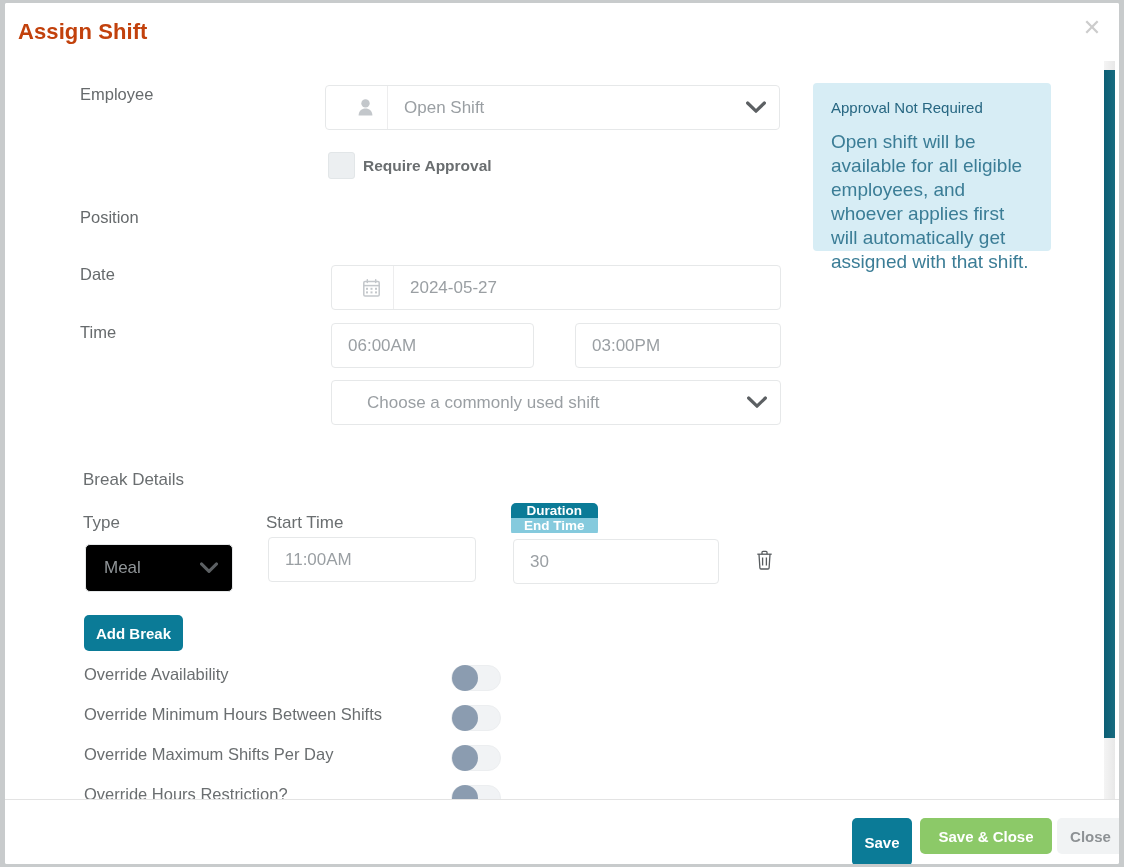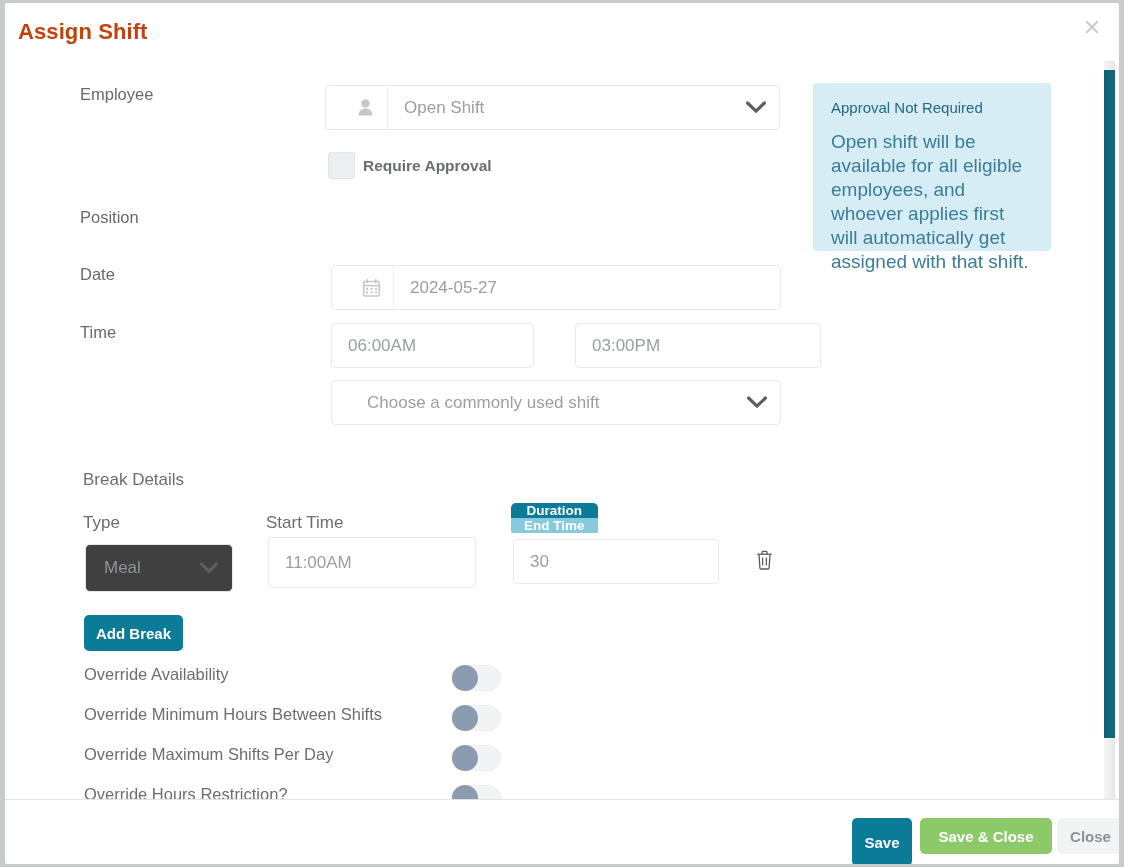--- a/index.html
+++ b/index.html
@@ -141,21 +141,21 @@
   
   .section-title {
     position: absolute;
     font-size: 17px;
     color: #6a6e70;
   }
 
   
   .mini-select {
     position: absolute;
-    background: #404040;
+    background: #000000;
     border: 1px solid #e6e8e9;
     border-radius: 5px;
     display: flex;
     align-items: center;
     justify-content: space-between;
     padding: 0 14px 0 18px;
     font-size: 17px;
     color: #8f9497;
   }
   .mini-select .caret2 { color: #5c6063; display: flex; align-items: center; }
@@ -325,21 +325,21 @@
                 <rect x="12" y="12.4" width="2" height="2"></rect>
             </g>
           </svg>
         </div>
         <div class="input-text">2024-05-27</div>
       </div>
 
       <div class="f-label" style="left:75px; top:262px;">Time</div>
 
       <div class="plain-input" style="left:326px; top:262px; width:203px; height:45px;">06:00AM</div>
-      <div class="plain-input" style="left:570px; top:262px; width:246px; height:45px;">03:00PM</div>
+      <div class="plain-input" style="left:570px; top:262px; width:206px; height:45px;">03:00PM</div>
 
       <div class="input-shell" style="left:326px; top:319px; width:450px; height:45px;">
         <div class="input-text" style="padding-left:17px;">Choose a commonly used shift</div>
         <div class="caret">
           <svg width="20" height="13" viewBox="0 0 20 13">
               <path d="M1.6 2 L10 10.2 L18.4 2" stroke="#5c6063" stroke-width="3.2" fill="none" stroke-linecap="round" stroke-linejoin="round"></path>
             </svg>
         </div>
       </div>
 
@@ -355,21 +355,21 @@
 
       <div class="mini-select" style="left:80px; top:483px; width:148px; height:48px;">
         <span>Meal</span>
         <span class="caret2">
           <svg width="18" height="12" viewBox="0 0 20 13">
               <path d="M1.6 2 L10 10.2 L18.4 2" stroke="#5c6063" stroke-width="3.4" fill="none" stroke-linecap="round" stroke-linejoin="round"></path>
             </svg>
         </span>
       </div>
 
-      <div class="plain-input" style="left:263px; top:476px; width:208px; height:51px;">11:00AM</div>
+      <div class="plain-input" style="left:263px; top:476px; width:208px; height:45px;">11:00AM</div>
 
       <div class="plain-input" style="left:508px; top:478px; width:206px; height:45px;">30</div>
 
       <div class="trash" style="left:751px; top:489px;">
         <svg width="17" height="20" viewBox="0 0 17 20" fill="none" stroke="#585c5f" stroke-width="1.3">
           <path d="M1.3 4.2 H15.7"></path>
           <path d="M6 4.2 V2.3 C6 1.7 6.4 1.3 7 1.3 H10 C10.6 1.3 11 1.7 11 2.3 V4.2"></path>
           <path d="M3 4.2 L3.9 18 C3.95 18.6 4.4 19 5 19 H12 C12.6 19 13.05 18.6 13.1 18 L14 4.2"></path>
           <path d="M6.6 7.4 V15.6 M10.4 7.4 V15.6"></path>
         </svg>

